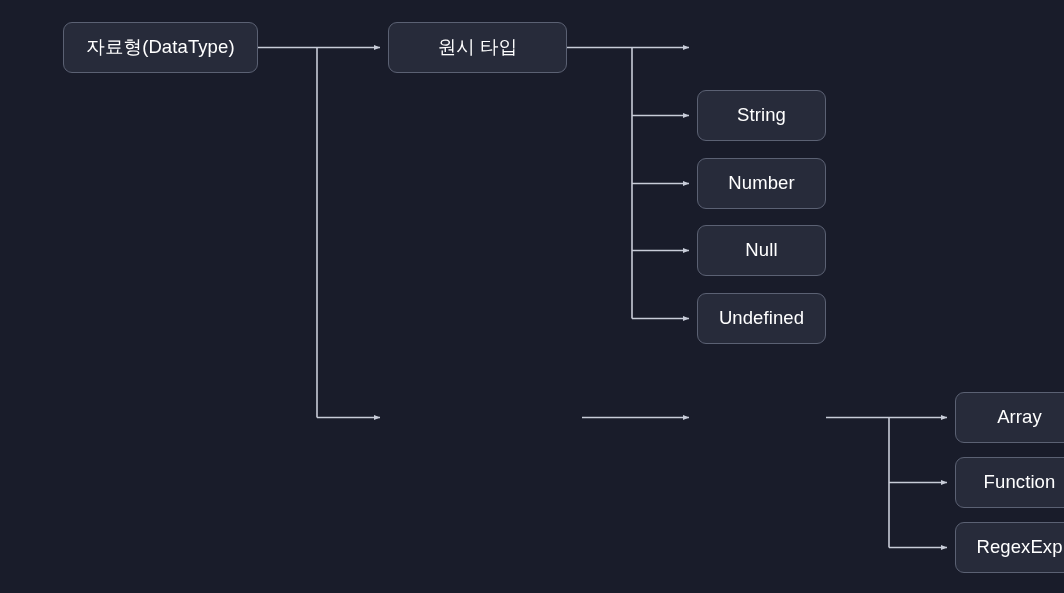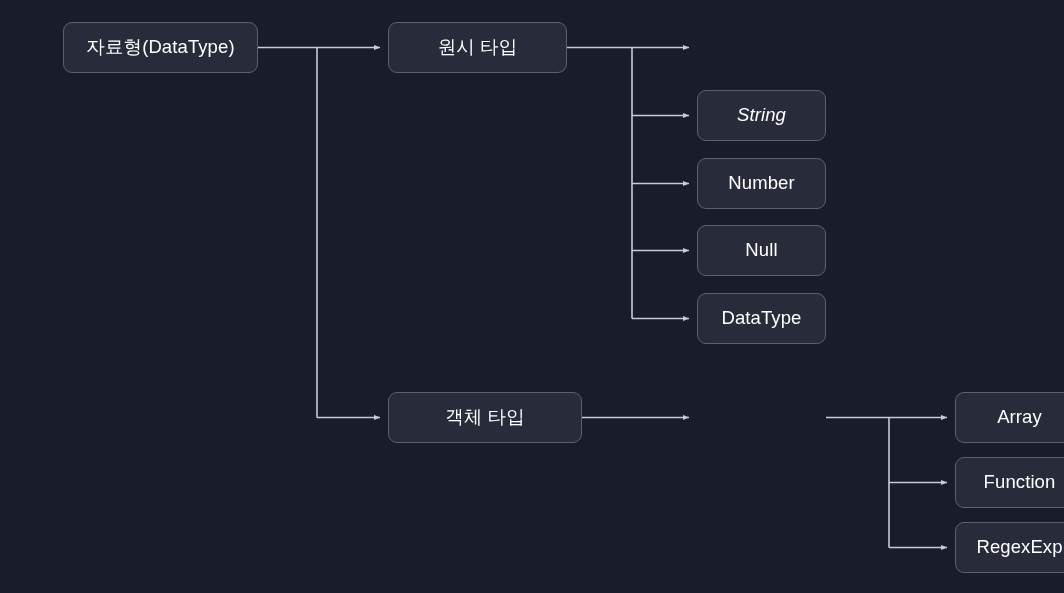--- a/index.html
+++ b/index.html
@@ -46,21 +46,21 @@
   }
   .node-label {
     display: block;
     transform: translateY(-0.5px);
   }
   .node.root      { left: 15px;  top: 22px;  width: 195px; height: 51px; }
   .node.primitive { left: 340px; top: 22px;  width: 179px; height: 51px; }
   .node.objtype   { left: 340px; top: 392px; width: 194px; height: 51px; }
   .node.lvl3      { left: 649px; width: 129px; height: 51px; }
   .node.n-number    { top: 22px; }
-  .node.n-string    { top: 90px; font-style: italic; }
+  .node.n-string    { top: 90px; }
   .node.n-boolean   { top: 158px; }
   .node.n-null      { top: 225px; }
   .node.n-undefined { top: 293px; }
   .node.n-object    { top: 392px; }
   .node.lvl4      { left: 907px; width: 129px; height: 51px; }
   .node.n-array    { top: 392px; }
   .node.n-function { top: 457px; }
   .node.n-regexexp { top: 522px; }
 </style>
 </head>
@@ -99,39 +99,36 @@
   </svg>
 
   <div class="node root">
     <span class="node-label">자료형(DataType)</span>
   </div>
 
   <div class="node primitive">
     <span class="node-label">원시 타입</span>
   </div>
 
-  <div class="node objtype">
-    <span class="node-label">객체 타입</span>
-  </div>
 
 
   <div class="node lvl3 n-string">
     <span class="node-label">String</span>
   </div>
 
   <div class="node lvl3 n-boolean">
     <span class="node-label">Number</span>
   </div>
 
   <div class="node lvl3 n-null">
     <span class="node-label">Null</span>
   </div>
 
   <div class="node lvl3 n-undefined">
-    <span class="node-label">DataType</span>
+    <span class="node-label">Undefined</span>
   </div>
 
 
   <div class="node lvl4 n-array">
     <span class="node-label">Array</span>
   </div>
 
   <div class="node lvl4 n-function">
     <span class="node-label">Function</span>
   </div>

